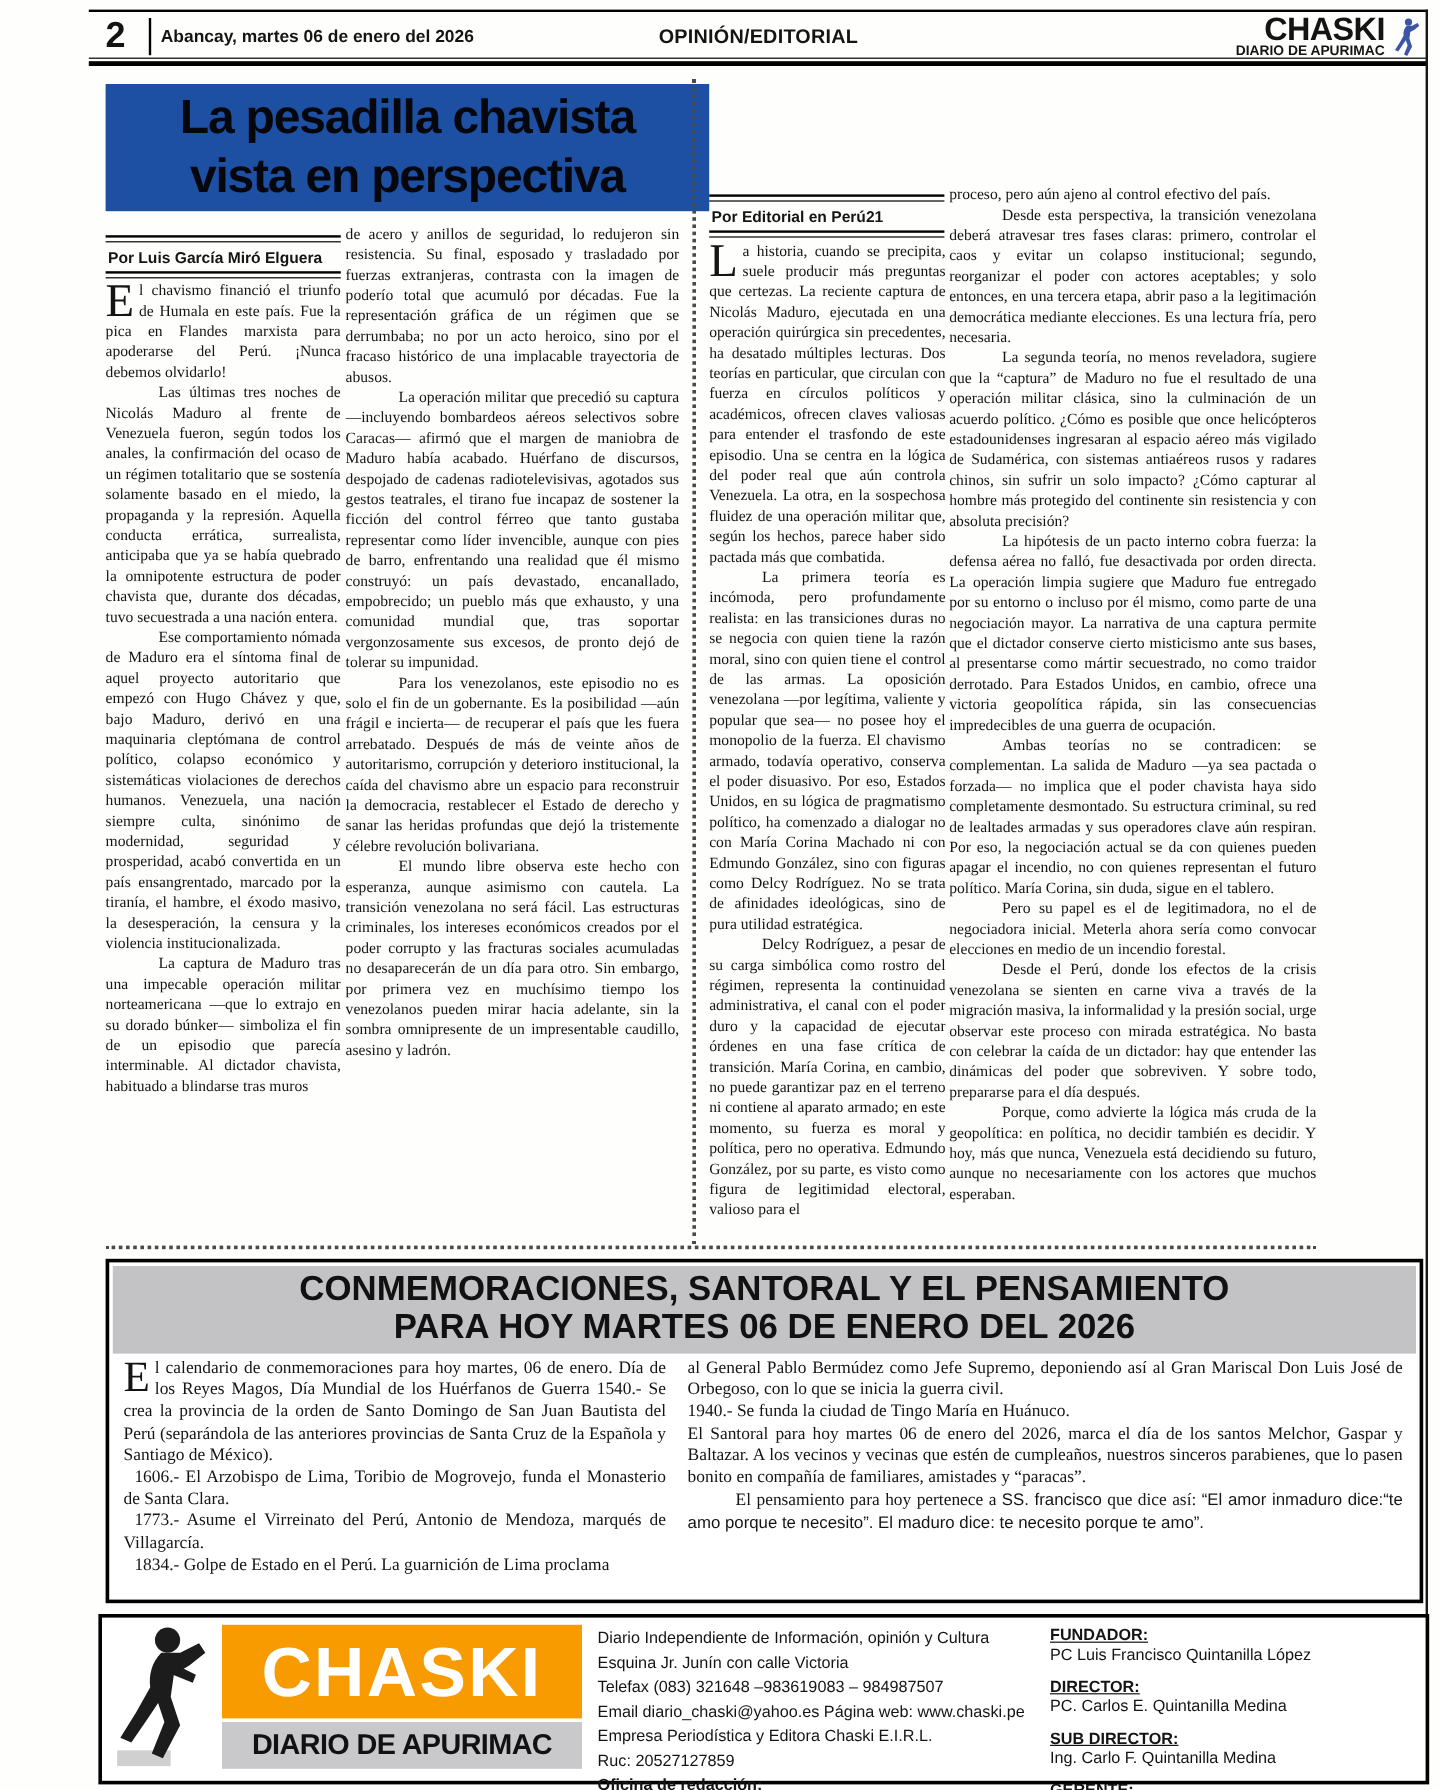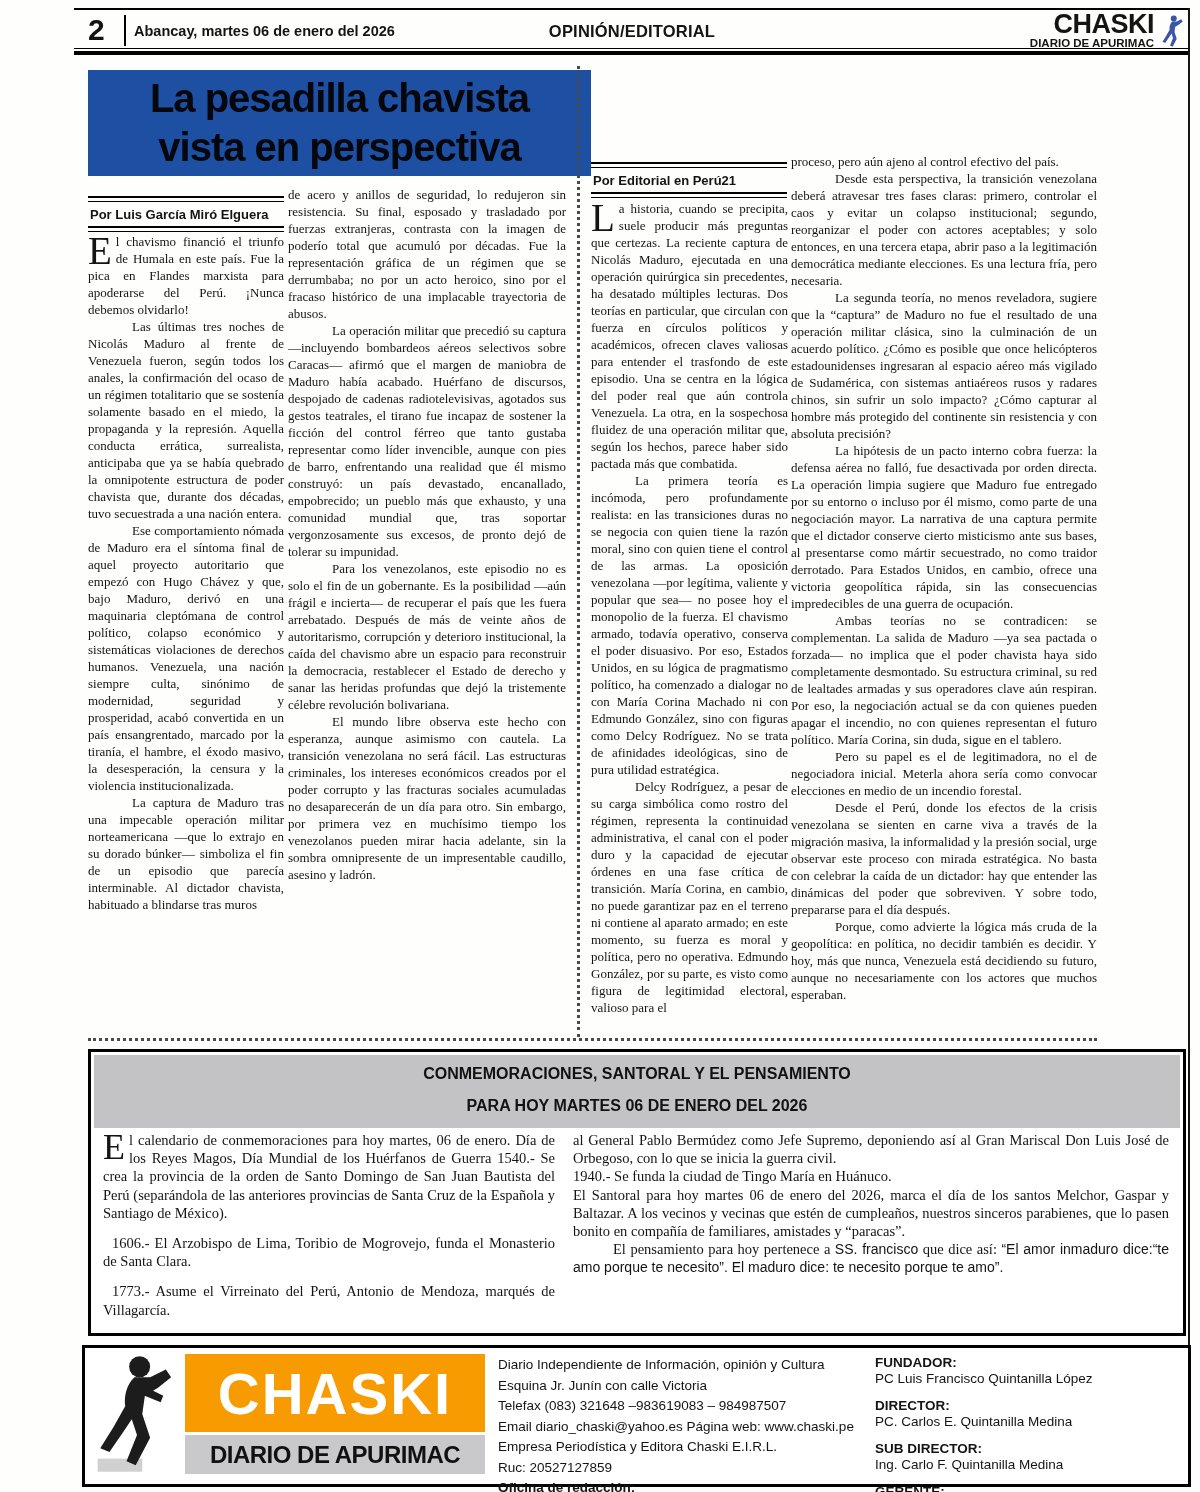--- a/index.html
+++ b/index.html
@@ -45,45 +45,45 @@
             flex-direction:column;justify-content:center;text-align:center;color:#0a0a0a;
             font-family:"Liberation Sans",sans-serif;font-weight:bold;font-size:30px;line-height:40px;letter-spacing:-.5px;}
   #ra-byline{left:591px;top:162px;width:196px;}
   #ra-col1{left:591px;top:200px;width:197px;height:835px;overflow:hidden;}
   #ra-col2{left:791px;top:153px;width:306px;height:882px;overflow:hidden;}
 
   
   #box{left:88px;top:1049px;width:1092px;height:281px;border:3px solid #000;background:#fff;}
   #box-head{position:absolute;left:3px;top:3px;right:3px;height:70px;background:#c3c3c5;
             text-align:center;font-family:"Liberation Sans",sans-serif;font-weight:bold;
-            font-size:16px;line-height:32px;color:#111;padding-top:3px;}
+            font-size:29px;line-height:32px;color:#111;padding-top:3px;}
   #box-col-left{position:absolute;left:12px;top:79px;width:452px;height:196px;overflow:hidden;}
   #box-col-right{position:absolute;left:482px;top:79px;width:596px;height:196px;overflow:hidden;}
   .box-p{margin:0;text-align:justify;text-indent:0;font-size:14.5px;line-height:18.2px;hyphens:auto;}
-  .box-p.ind8{text-indent:9px;margin-top:12px;}
+  .box-p.ind8{text-indent:9px;}
   .box-p.ind40{text-indent:40px;}
   .box-drop{float:left;font-size:36px;line-height:29px;padding:2px 4px 0 0;}
   .thought-sans{font-family:"Liberation Sans",sans-serif;font-size:14px;}
 
   
   #footer{left:82px;top:1345px;width:1103px;height:136px;border:3px solid #000;background:#fff;}
   #foot-runner{position:absolute;left:6px;top:3px;width:92px;height:126px;}
   #foot-orange{position:absolute;left:100px;top:6px;width:300px;height:78px;background:#f79b00;
                display:flex;align-items:center;justify-content:center;color:#fff;
                font-family:"Liberation Sans",sans-serif;font-weight:bold;font-size:58px;letter-spacing:2px;}
   #foot-gray{position:absolute;left:100px;top:87px;width:300px;height:39px;background:#c9c9cb;
              display:flex;align-items:center;justify-content:center;color:#111;
              font-family:"Liberation Sans",sans-serif;font-weight:bold;font-size:24px;letter-spacing:-.5px;}
   #foot-info{position:absolute;left:413px;top:7px;width:378px;font-family:"Liberation Sans",sans-serif;
              font-size:13.5px;line-height:20.5px;color:#141414;}
   #foot-info .bold{font-weight:bold;}
   #foot-staff{position:absolute;left:790px;top:7px;width:300px;font-family:"Liberation Sans",sans-serif;
               font-size:13.5px;line-height:16px;color:#141414;}
   .staff-group{margin-bottom:11px;}
-  .staff-label{font-weight:bold;}
+  .staff-label{font-weight:bold;text-decoration:underline;}
 </style>
 </head>
 <body>
 
 <div class="page">
 
   <div class="abs sans" id="header">
     <div class="abs" id="hdr-num">2</div>
     <div class="abs" id="hdr-div"></div>
     <div class="abs" id="hdr-date">Abancay, martes 06 de enero del 2026</div>

